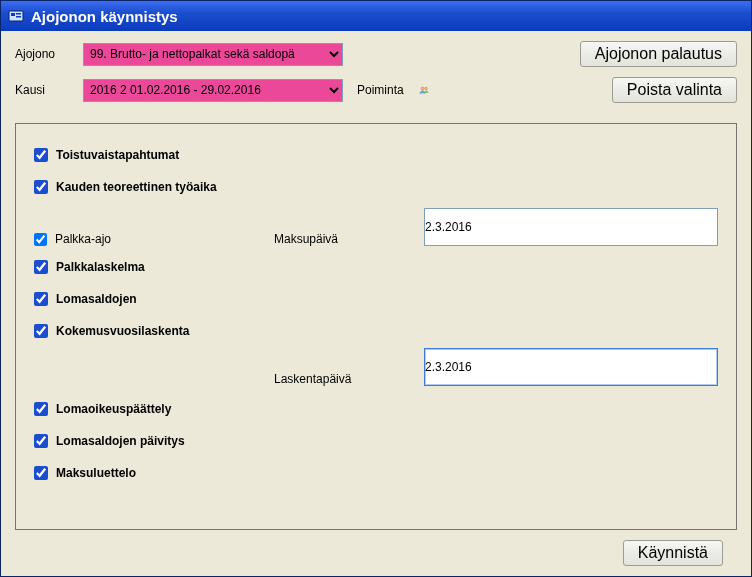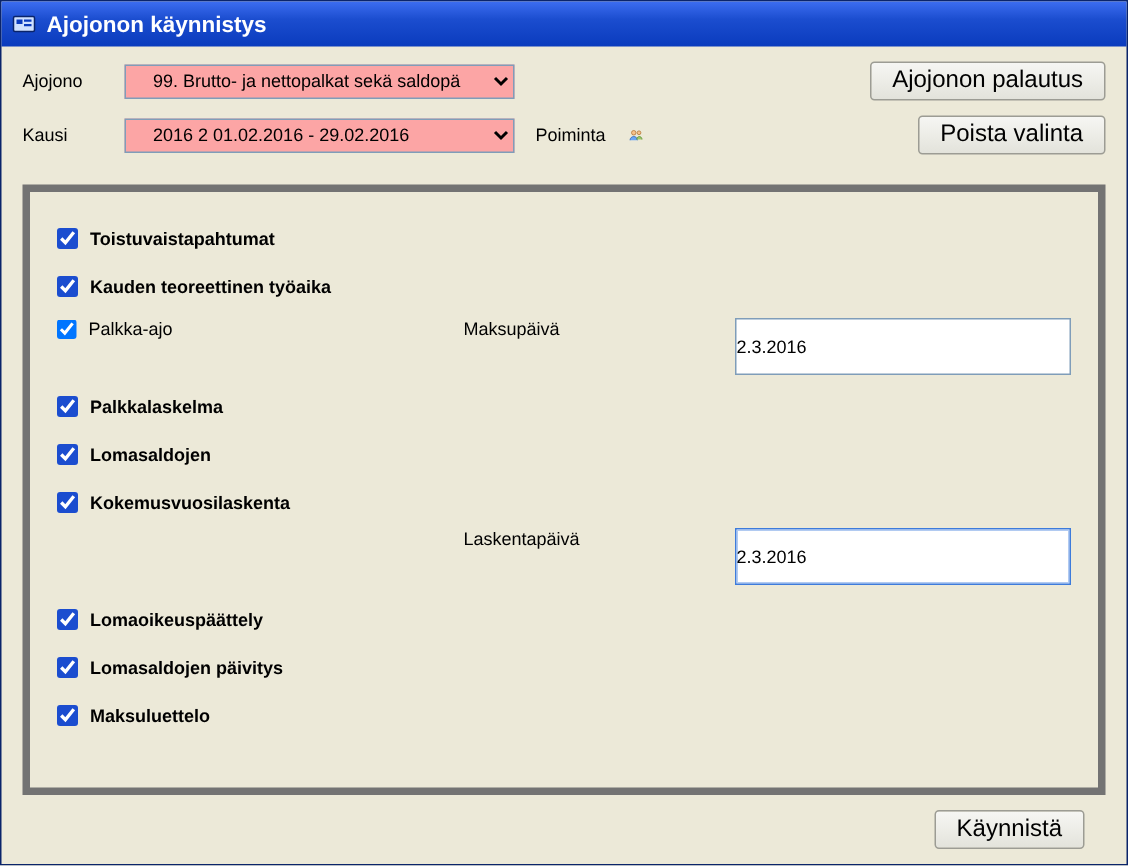--- a/index.html
+++ b/index.html
@@ -46,23 +46,23 @@
     height: 26px;
   }
   .form-label {
     width: 68px;
     color: #000;
   }
   select.combo {
     font-family: inherit;
     font-size: 12px;
     height: 23px;
-    background: #fca5a5;
+    background: #ec4899;
     border: 1px solid #7f9db9;
-    padding: 1px 14px;
+    padding: 1px 2px;
   }
   .combo-ajojono { width: 260px; }
   .combo-kausi { width: 260px; }
   .spacer { flex: 1; }
   .btn {
     height: 26px;
     min-width: 120px;
     padding: 0 14px;
     background: linear-gradient(#f6f6f3, #e3e3db);
     border: 1px solid #9c9c94;
@@ -82,42 +82,41 @@
     border-radius:3px;
   }
   .panel-wrap {
     flex:1;
     padding: 0 14px 0 14px;
     display:flex;
     flex-direction:column;
   }
   .panel {
     flex:1;
-    border: 5px solid #737373;
+    border: 1px solid #737373;
     background: #ece9d8;
     padding: 16px 18px;
   }
   .check-row {
     display:flex;
     align-items:center;
     min-height: 30px;
     margin-bottom: 2px;
   }
   .check-row input[type=checkbox] {
     width:14px; height:14px;
     margin:0 8px 0 0;
     accent-color: #1b4dcf;
   }
   .check-row label.bold { font-weight: bold; }
   .field-row {
     display:flex;
-    align-items:flex-start;
+    align-items:flex-end;
     min-height: 30px;
     margin-left: 0;
-    gap: 31px;
   }
   .field-col1 { width: 240px; display:flex; align-items:center; }
   .field-col2 { width: 150px; }
   .field-col3 { flex:1; }
   input.textfield {
     width: 100%;
     max-width: 320px;
     height: 38px;
     border: 1px solid #7f9db9;
     background:#fff;

